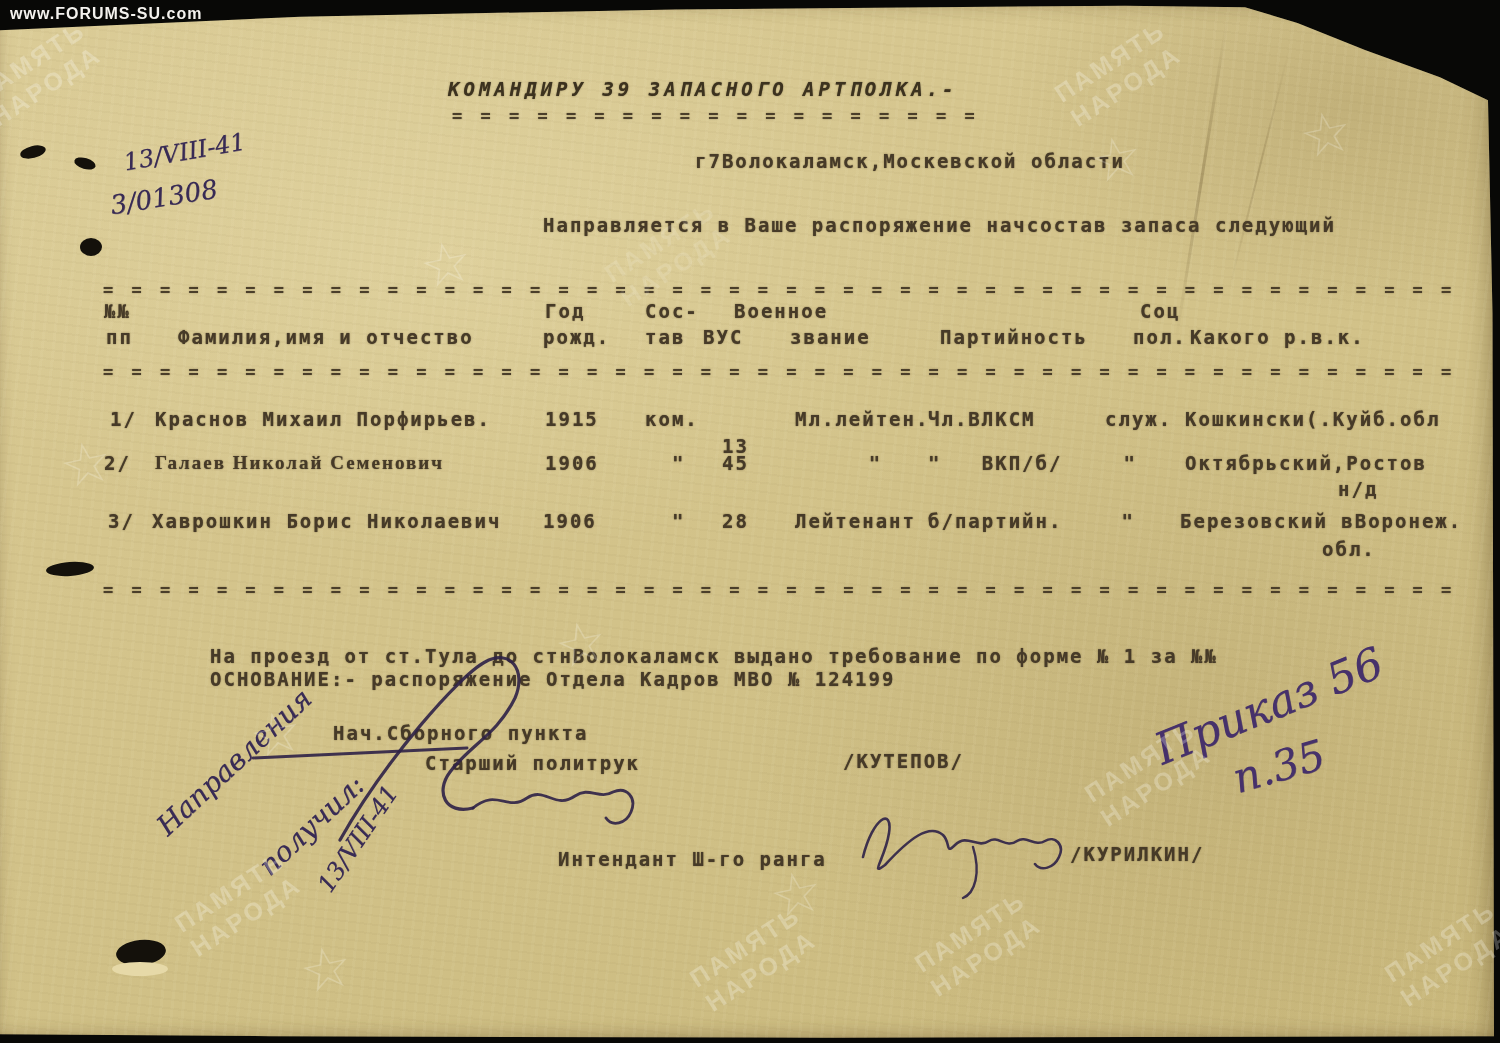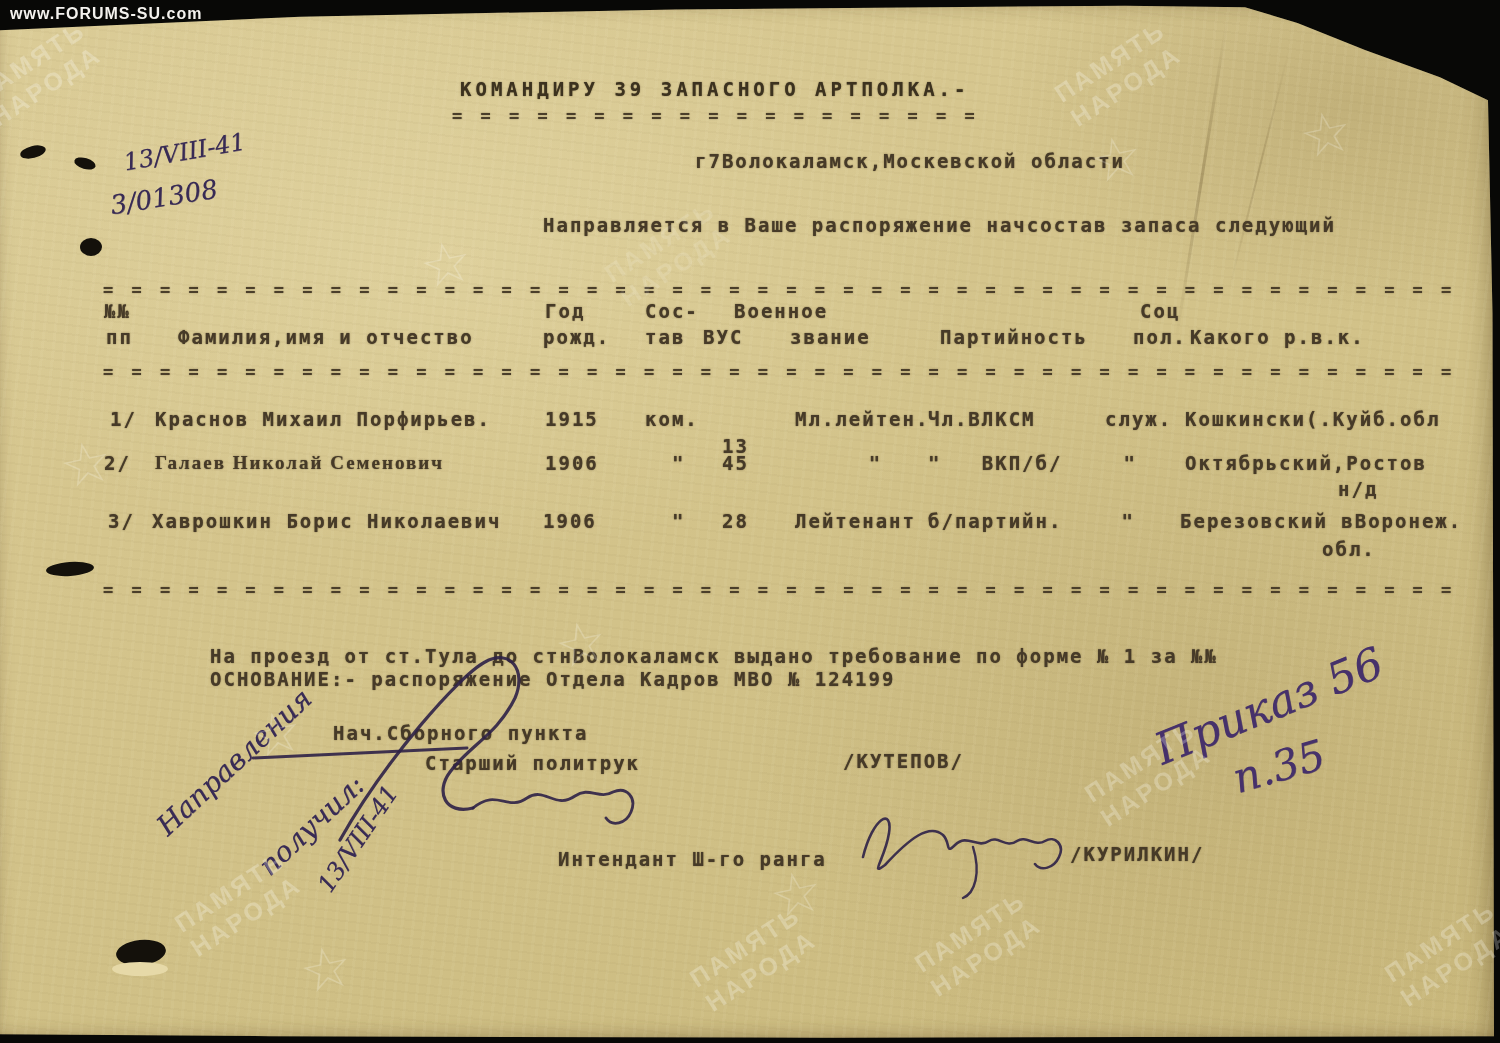--- a/index.html
+++ b/index.html
@@ -59,21 +59,21 @@
   <div class="crease" style="left:1200px;top:15px;width:3px;height:330px;transform:rotate(9deg);background:linear-gradient(rgba(105,85,45,0),rgba(105,85,45,0.32),rgba(105,85,45,0));"></div>
   <div class="crease" style="left:1258px;top:45px;width:2px;height:250px;transform:rotate(14deg);background:linear-gradient(rgba(105,85,45,0),rgba(105,85,45,0.25),rgba(105,85,45,0));"></div>
 
   <div class="hole" style="left:20px;top:146px;width:26px;height:12px;transform:rotate(-14deg);"></div>
   <div class="hole" style="left:74px;top:158px;width:22px;height:11px;transform:rotate(16deg);"></div>
   <div class="hole" style="left:80px;top:238px;width:22px;height:18px;"></div>
   <div class="hole" style="left:46px;top:562px;width:48px;height:14px;transform:rotate(-4deg);"></div>
   <div class="hole" style="left:116px;top:940px;width:50px;height:25px;transform:rotate(-6deg);"></div>
   <div class="hole" style="left:112px;top:962px;width:56px;height:14px;background:#e6d9a8;"></div>
 
-  <div class="t t-title" style="left:460px;top:78px;">КОМАНДИРУ 39 ЗАПАСНОГО АРТПОЛКА.-</div>
+  <div class="t t-title" style="left:448px;top:78px;font-style:italic;">КОМАНДИРУ 39 ЗАПАСНОГО АРТПОЛКА.-</div>
   <div class="dashes" style="left:452px;top:106px;width:538px;">= = = = = = = = = = = = = = = = = = = = = = = = = = = = = = = = = = = = = = = = = = = = = = = = = = = =</div>
   <div class="t" style="left:695px;top:150px;">г7Волокаламск,Москевской области</div>
   <div class="t" style="left:543px;top:214px;">Направляется в Ваше распоряжение начсостав запаса следующий</div>
 
   <div class="hand" style="left:123px;top:138px;font-size:24px;transform:rotate(-10deg);">13/VIII-41</div>
   <div class="hand" style="left:110px;top:182px;font-size:26px;transform:rotate(-9deg);">3/01308</div>
 
   <div class="dashes" style="left:103px;top:280px;width:1360px;">= = = = = = = = = = = = = = = = = = = = = = = = = = = = = = = = = = = = = = = = = = = = = = = = = = = =</div>
 
   <div class="t" style="left:104px;top:300px;">№№</div>

